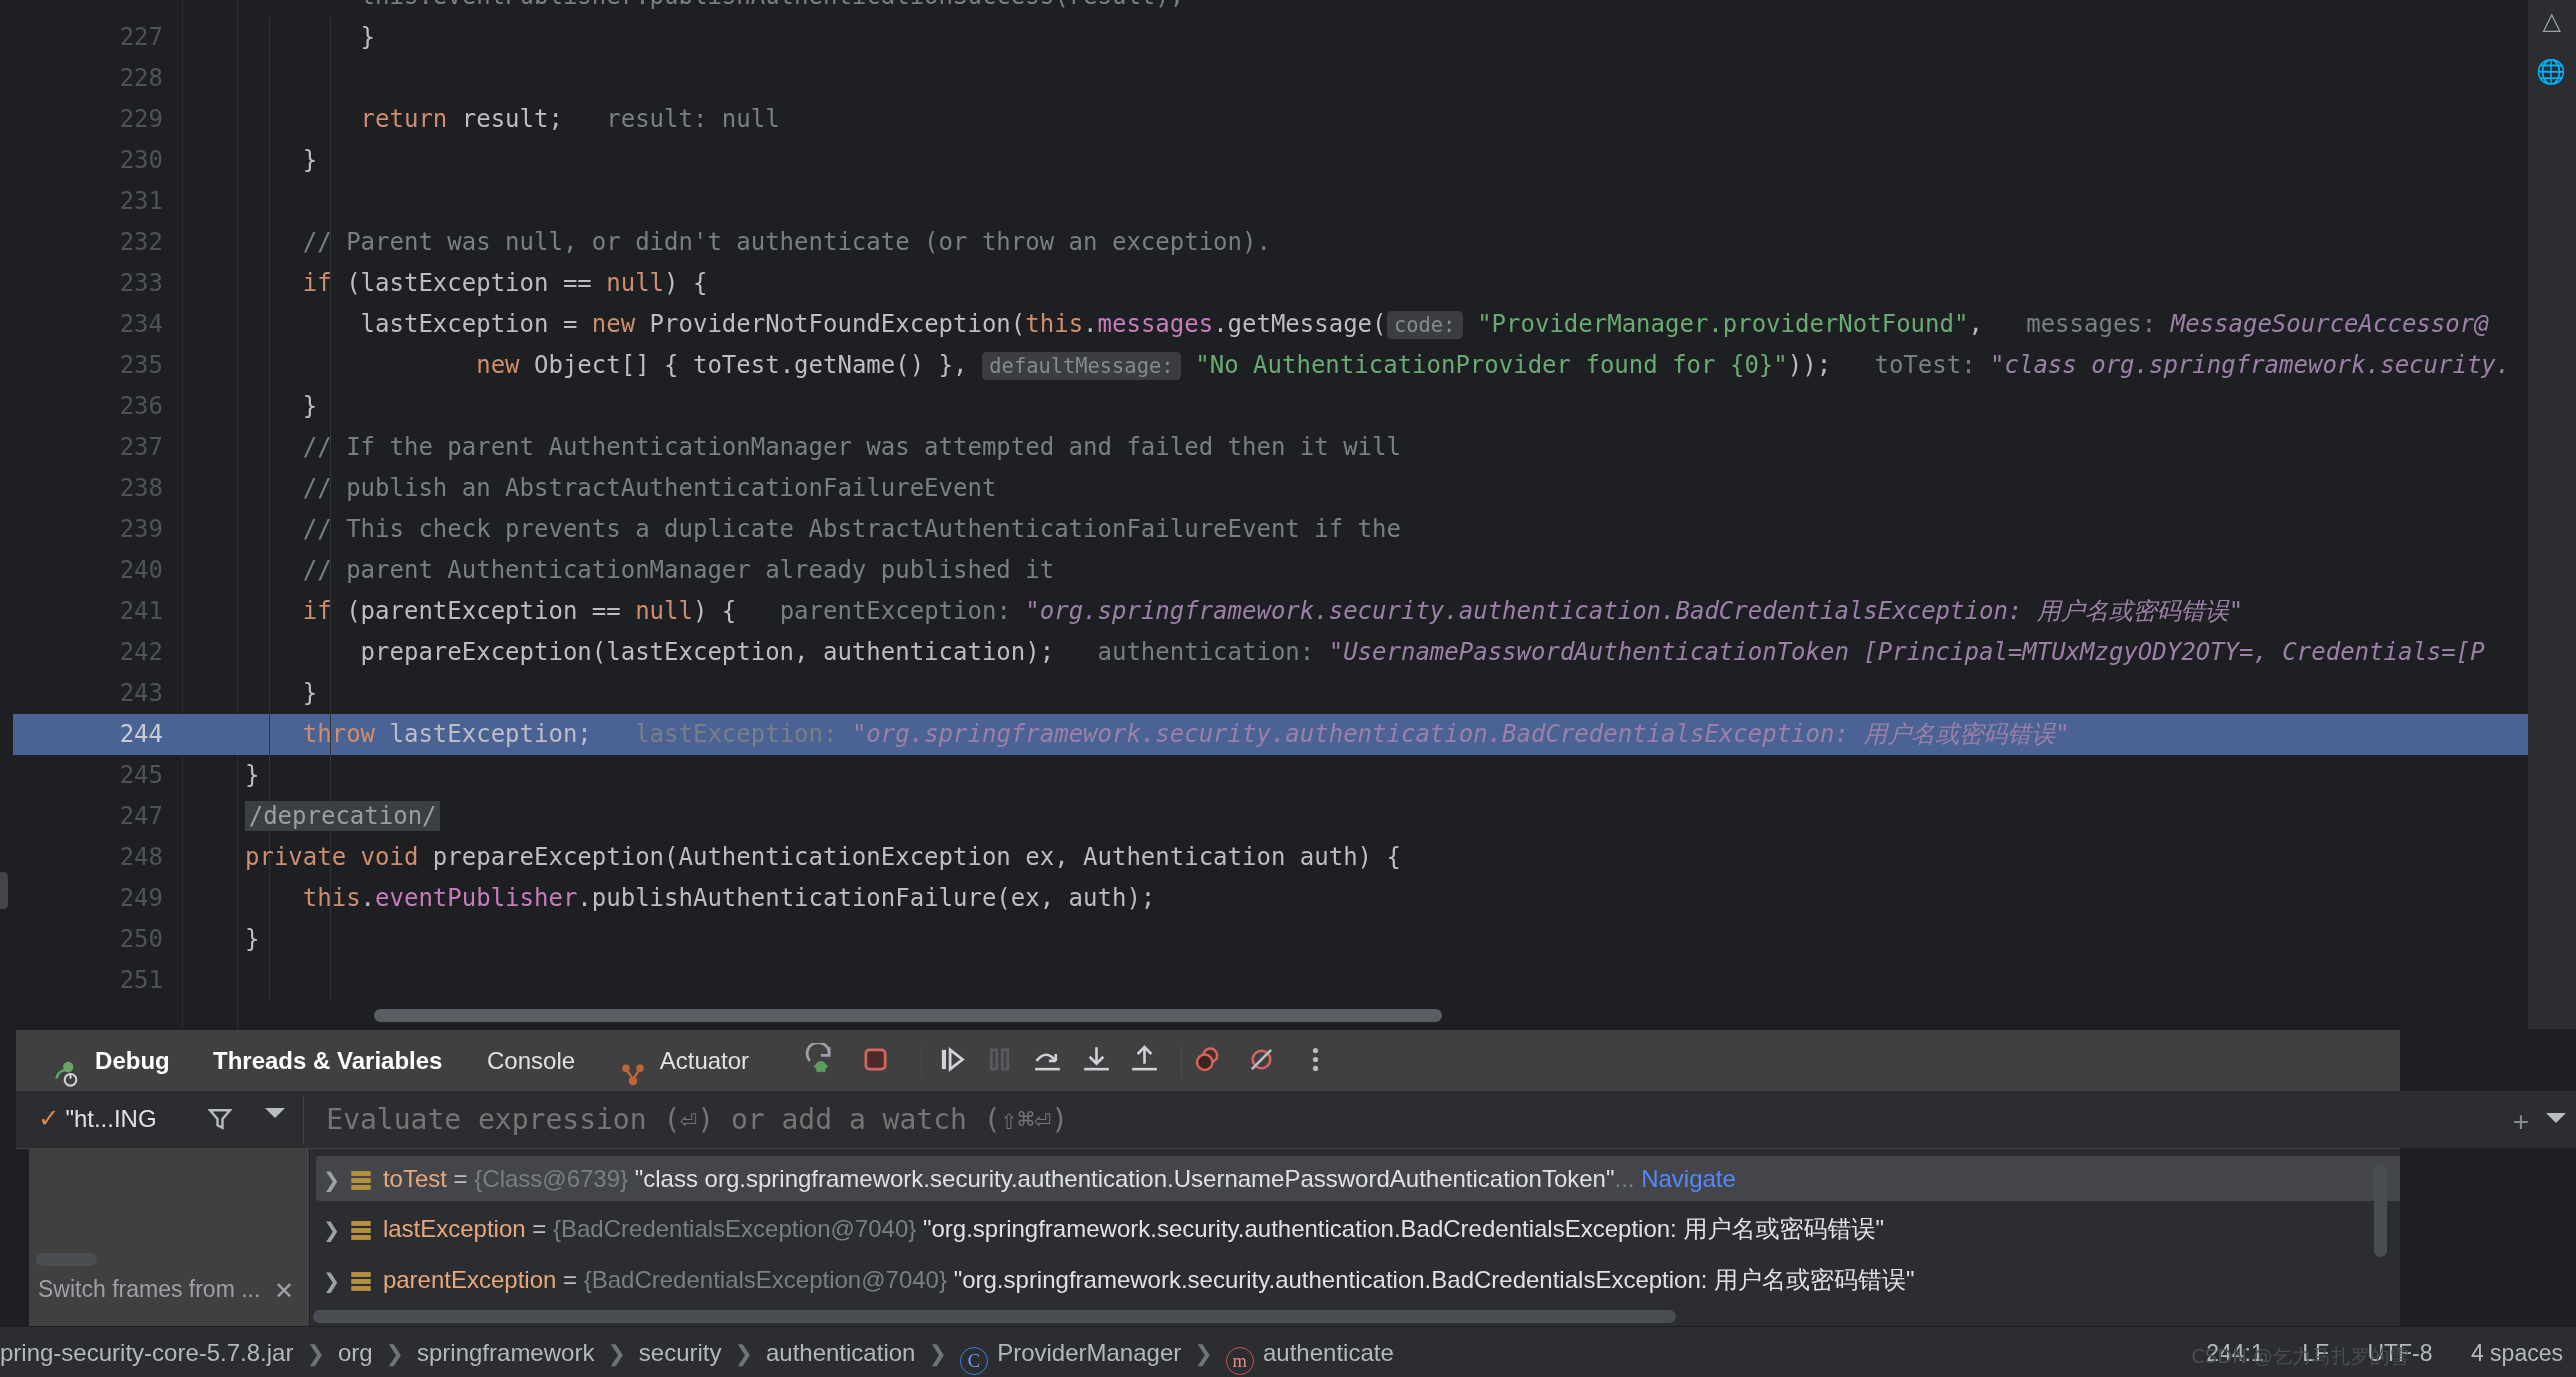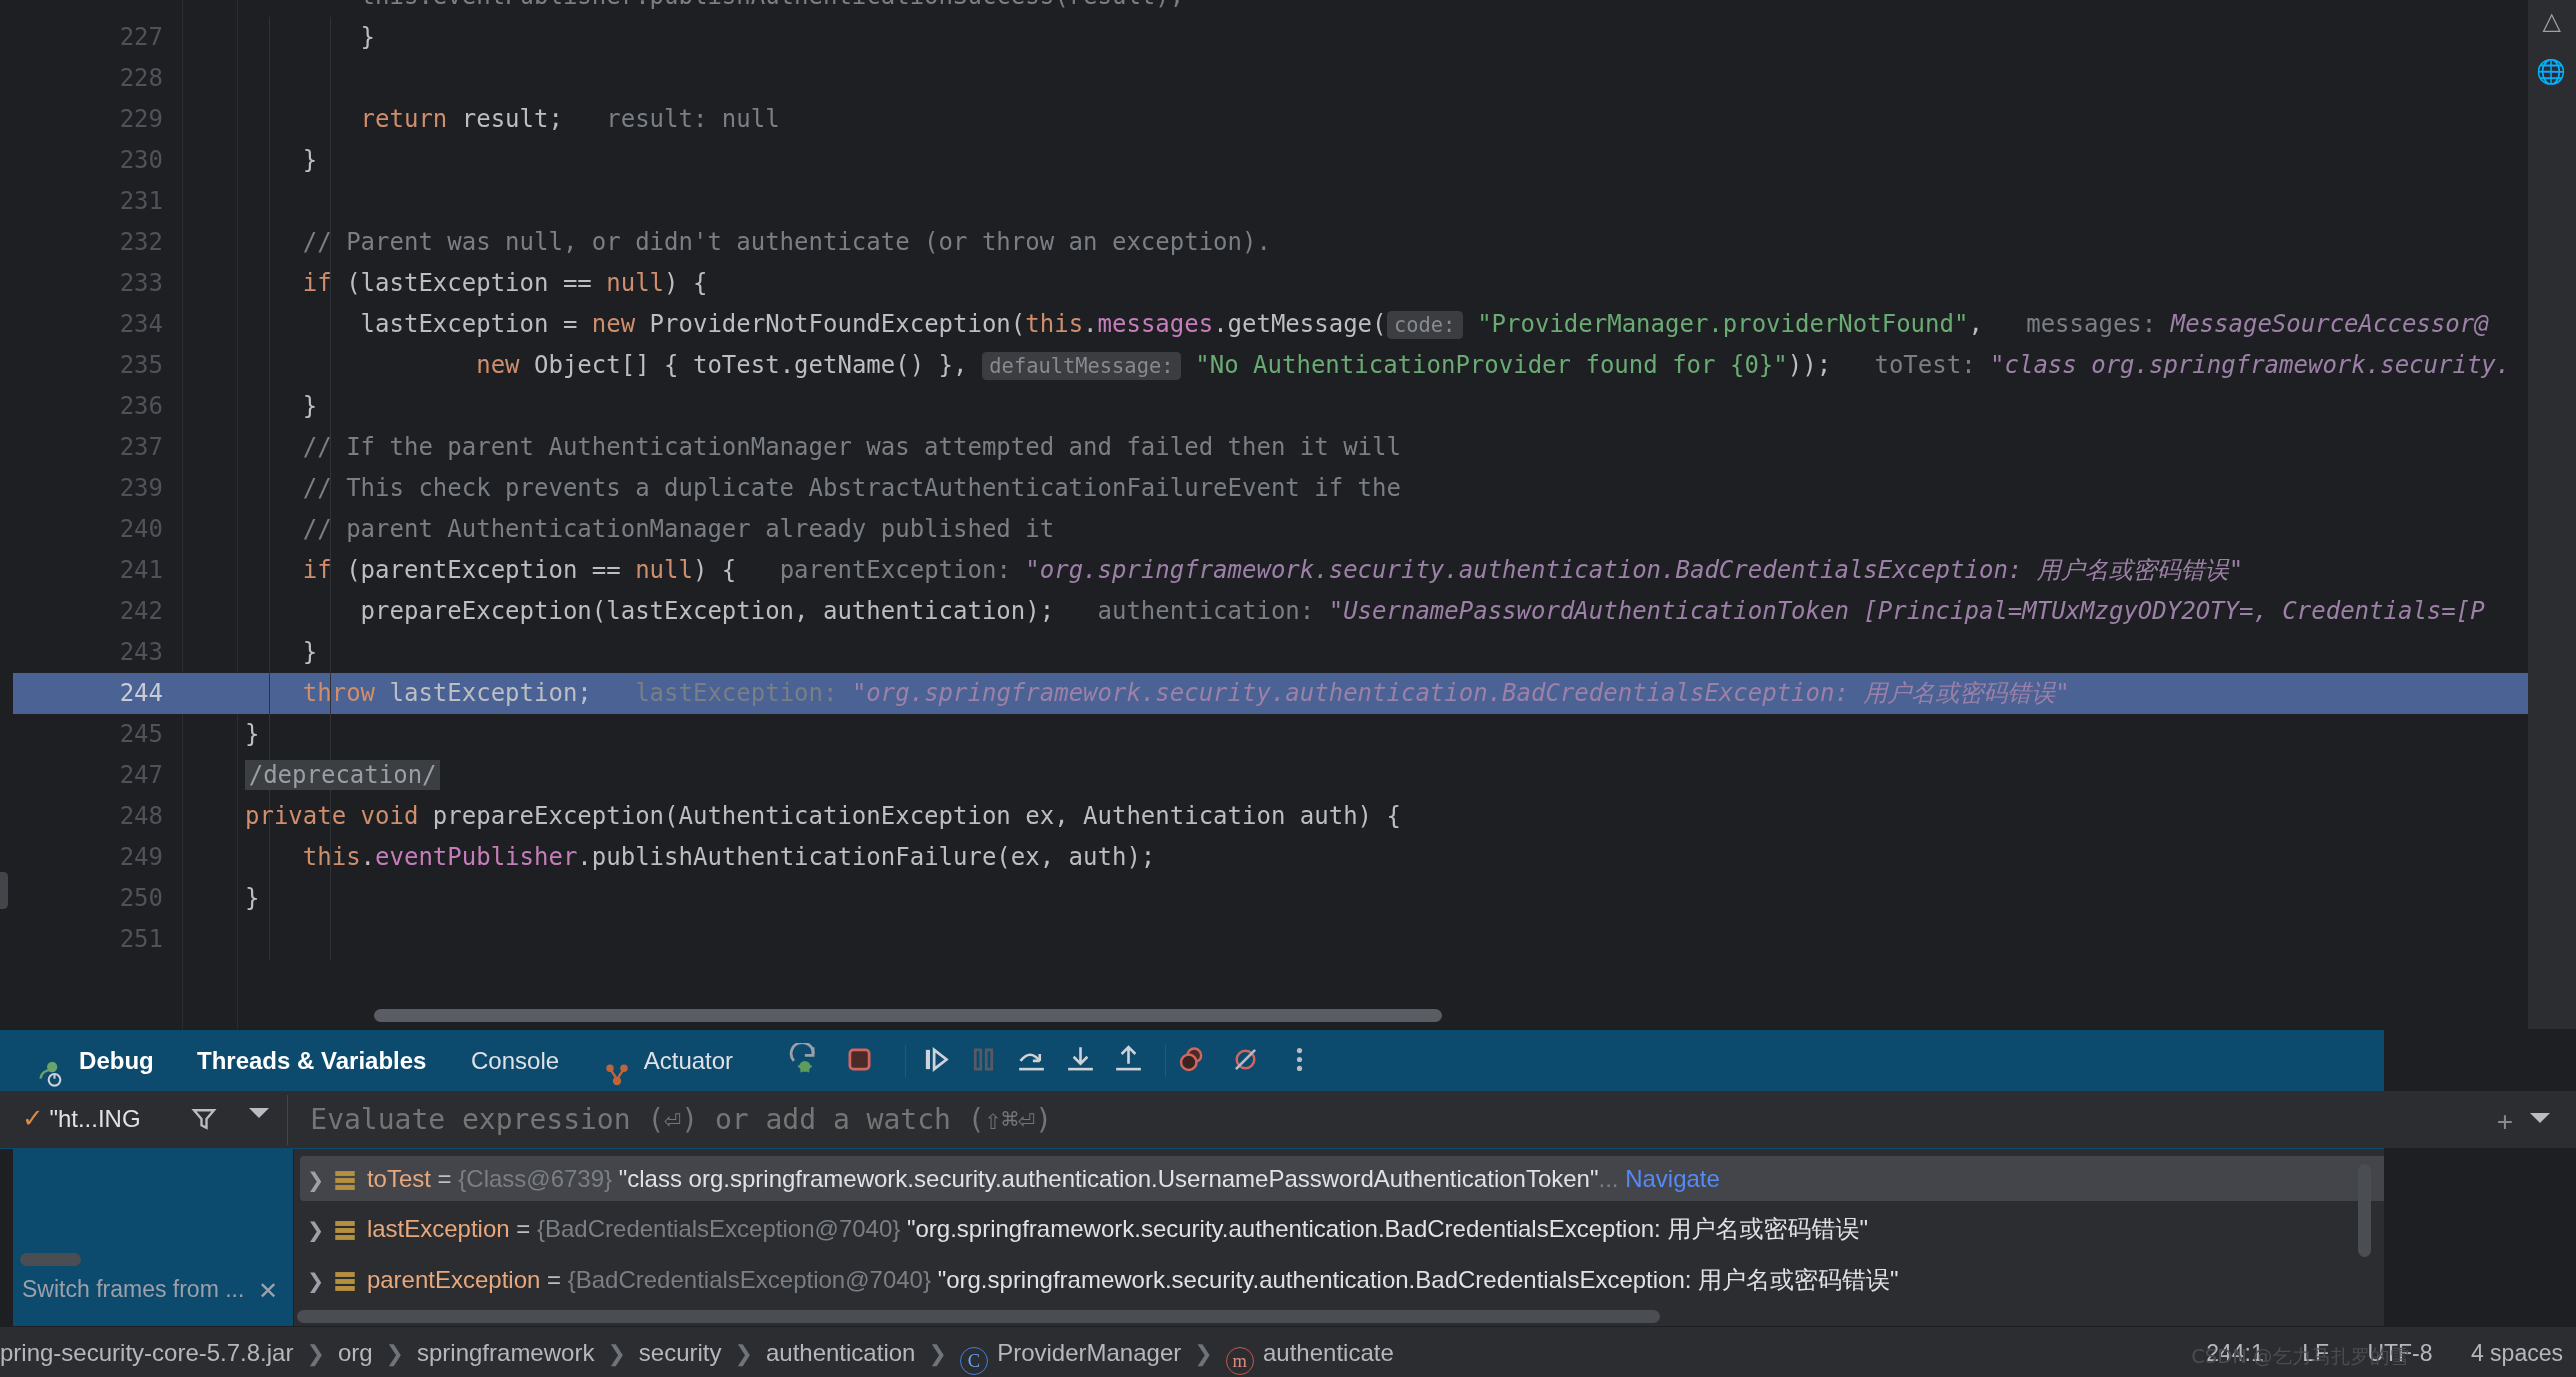--- a/index.html
+++ b/index.html
@@ -103,22 +103,22 @@
     position: absolute; left: 0; top: 0; width: 13px; height: 1029px;
     background: #1e1f22;
   }
   #left-rail-tab {
     position: absolute; left: 0; top: 872px; width: 8.3px; height: 37px;
     background: #43454a; border-radius: 0 4.6px 4.6px 0;
   }
 
   
   #debug-panel {
-    position: absolute; left: 0; top: 1029px; width: 2384px; height: 297px;
-    background: #0c4a6e;
+    position: absolute; left: 16px; top: 1029px; width: 2384px; height: 297px;
+    background: #404040;
     border-top: 0.9px solid #1e1f22;
   }
   #debug-tabbar {
     position: absolute; left: 0; top: 0; width: 2576px; height: 61px;
   }
   .dbg-tab {
     position: absolute; top: 0; height: 61px; line-height: 61px;
     font-size: 24px; color: #dfe1e5;
     white-space: nowrap;
   }
@@ -297,20 +297,21 @@
       <div class="code-row" style="width: 2576px;"><span class="lineno">228</span><div class="iguide" style="left: 269px;"></div><div class="iguide" style="left: 330px;"></div><span class="code-text"><span class="id"></span></span></div>
       <div class="code-row" style="width: 2576px;"><span class="lineno">229</span><div class="iguide" style="left: 269px;"></div><div class="iguide" style="left: 330px;"></div><span class="code-text"><span class="kw">        return</span><span class="id"> result;</span><span class="hint">   result: null</span></span></div>
       <div class="code-row" style="width: 2576px;"><span class="lineno">230</span><div class="iguide" style="left: 269px;"></div><div class="iguide" style="left: 330px;"></div><span class="code-text"><span class="id">    }</span></span></div>
       <div class="code-row" style="width: 2576px;"><span class="lineno">231</span><div class="iguide" style="left: 269px;"></div><div class="iguide" style="left: 330px;"></div><span class="code-text"><span class="id"></span></span></div>
       <div class="code-row" style="width: 2576px;"><span class="lineno">232</span><div class="iguide" style="left: 269px;"></div><div class="iguide" style="left: 330px;"></div><span class="code-text"><span class="cmt">    // Parent was null, or didn't authenticate (or throw an exception).</span></span></div>
       <div class="code-row" style="width: 2576px;"><span class="lineno">233</span><div class="iguide" style="left: 269px;"></div><div class="iguide" style="left: 330px;"></div><span class="code-text"><span class="kw">    if</span><span class="id"> (lastException == </span><span class="kw">null</span><span class="id">) {</span></span></div>
       <div class="code-row" style="width: 2576px;"><span class="lineno">234</span><div class="iguide" style="left: 269px;"></div><div class="iguide" style="left: 330px;"></div><span class="code-text"><span class="id">        lastException = </span><span class="kw">new</span><span class="id"> ProviderNotFoundException(</span><span class="kw">this</span><span class="id">.</span><span class="fld">messages</span><span class="id">.getMessage(</span><span class="pchip">code:</span><span class="str"> "ProviderManager.providerNotFound"</span><span class="id">,</span><span class="hint">   messages: </span><span class="hintval">MessageSourceAccessor@</span></span></div>
       <div class="code-row" style="width: 2576px;"><span class="lineno">235</span><div class="iguide" style="left: 269px;"></div><div class="iguide" style="left: 330px;"></div><span class="code-text"><span class="id">                </span><span class="kw">new</span><span class="id"> Object[] { toTest.getName() },</span><span class="id"> </span><span class="pchip">defaultMessage:</span><span class="str"> "No AuthenticationProvider found for {0}"</span><span class="id">));</span><span class="hint">   toTest: </span><span class="hintval">"class org.springframework.security.</span></span></div>
       <div class="code-row" style="width: 2576px;"><span class="lineno">236</span><div class="iguide" style="left: 269px;"></div><div class="iguide" style="left: 330px;"></div><span class="code-text"><span class="id">    }</span></span></div>
       <div class="code-row" style="width: 2576px;"><span class="lineno">237</span><div class="iguide" style="left: 269px;"></div><div class="iguide" style="left: 330px;"></div><span class="code-text"><span class="cmt">    // If the parent AuthenticationManager was attempted and failed then it will</span></span></div>
+      <div class="code-row" style="width: 2576px;"><span class="lineno">238</span><div class="iguide" style="left: 269px;"></div><div class="iguide" style="left: 330px;"></div><span class="code-text"><span class="cmt">    // publish an AbstractAuthenticationFailureEvent</span></span></div>
       <div class="code-row" style="width: 2576px;"><span class="lineno">239</span><div class="iguide" style="left: 269px;"></div><div class="iguide" style="left: 330px;"></div><span class="code-text"><span class="cmt">    // This check prevents a duplicate AbstractAuthenticationFailureEvent if the</span></span></div>
       <div class="code-row" style="width: 2283px; text-decoration: underline;"><span class="lineno">240</span><div class="iguide" style="left: 269px;"></div><div class="iguide" style="left: 330px;"></div><span class="code-text"><span class="cmt">    // parent AuthenticationManager already published it</span></span></div>
       <div class="code-row" style="width: 2576px;"><span class="lineno">241</span><div class="iguide" style="left: 269px;"></div><div class="iguide" style="left: 330px;"></div><span class="code-text"><span class="kw">    if</span><span class="id"> (parentException == </span><span class="kw">null</span><span class="id">) {</span><span class="hint">   parentException: </span><span class="hintval">"org.springframework.security.authentication.BadCredentialsException: 用户名或密码错误"</span></span></div>
       <div class="code-row" style="width: 2576px;"><span class="lineno">242</span><div class="iguide" style="left: 269px;"></div><div class="iguide" style="left: 330px;"></div><span class="code-text"><span class="id">        prepareException(lastException, authentication);</span><span class="hint">   authentication: </span><span class="hintval">"UsernamePasswordAuthenticationToken [Principal=MTUxMzgyODY2OTY=, Credentials=[P</span></span></div>
       <div class="code-row" style="width: 2576px;"><span class="lineno">243</span><div class="iguide" style="left: 269px;"></div><div class="iguide" style="left: 330px;"></div><span class="code-text"><span class="id">    }</span></span></div>
       <div class="code-row row-hl" style="width: 2576px;"><span class="lineno">244</span><div class="iguide" style="left: 269px;"></div><div class="iguide" style="left: 330px;"></div><span class="code-text"><span class="kw">    throw</span><span class="id"> lastException;</span><span class="hint">   lastException: </span><span class="hintval">"org.springframework.security.authentication.BadCredentialsException: 用户名或密码错误"</span></span></div>
       <div class="code-row" style="width: 2576px;"><span class="lineno">245</span><div class="iguide" style="left: 269px;"></div><div class="iguide" style="left: 330px;"></div><span class="code-text"><span class="id">}</span></span></div>
       <div class="code-row" style="width: 2576px;"><span class="lineno">247</span><div class="iguide" style="left: 269px;"></div><div class="iguide" style="left: 330px;"></div><span class="code-text"><span class="depchip">/deprecation/</span></span></div>
       <div class="code-row" style="width: 2576px;"><span class="lineno">248</span><div class="iguide" style="left: 269px;"></div><div class="iguide" style="left: 330px;"></div><span class="code-text"><span class="kw">private void</span><span class="id"> prepareException(AuthenticationException ex, Authentication auth) {</span></span></div>
       <div class="code-row" style="width: 2576px;"><span class="lineno">249</span><div class="iguide" style="left: 269px;"></div><div class="iguide" style="left: 330px;"></div><span class="code-text"><span class="id">    </span><span class="kw">this</span><span class="id">.</span><span class="fld">eventPublisher</span><span class="id">.publishAuthenticationFailure(ex, auth);</span></span></div>

